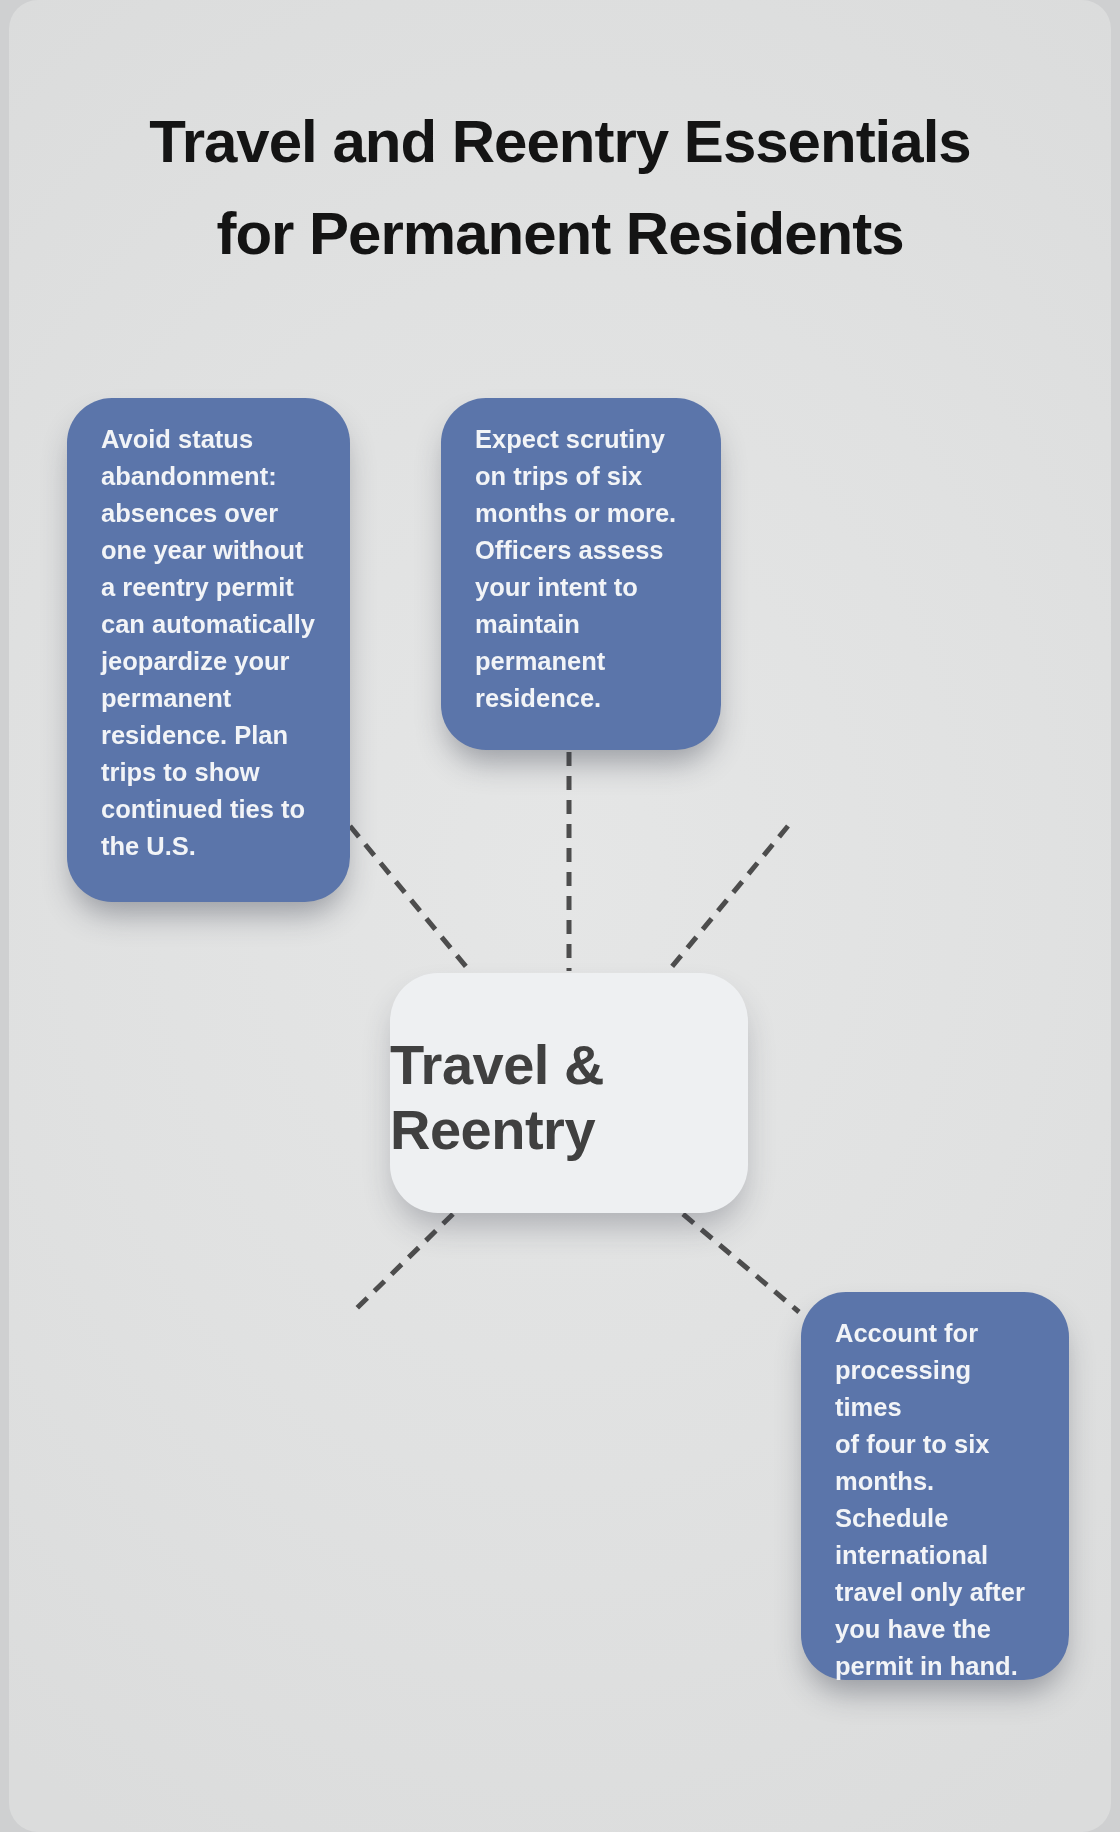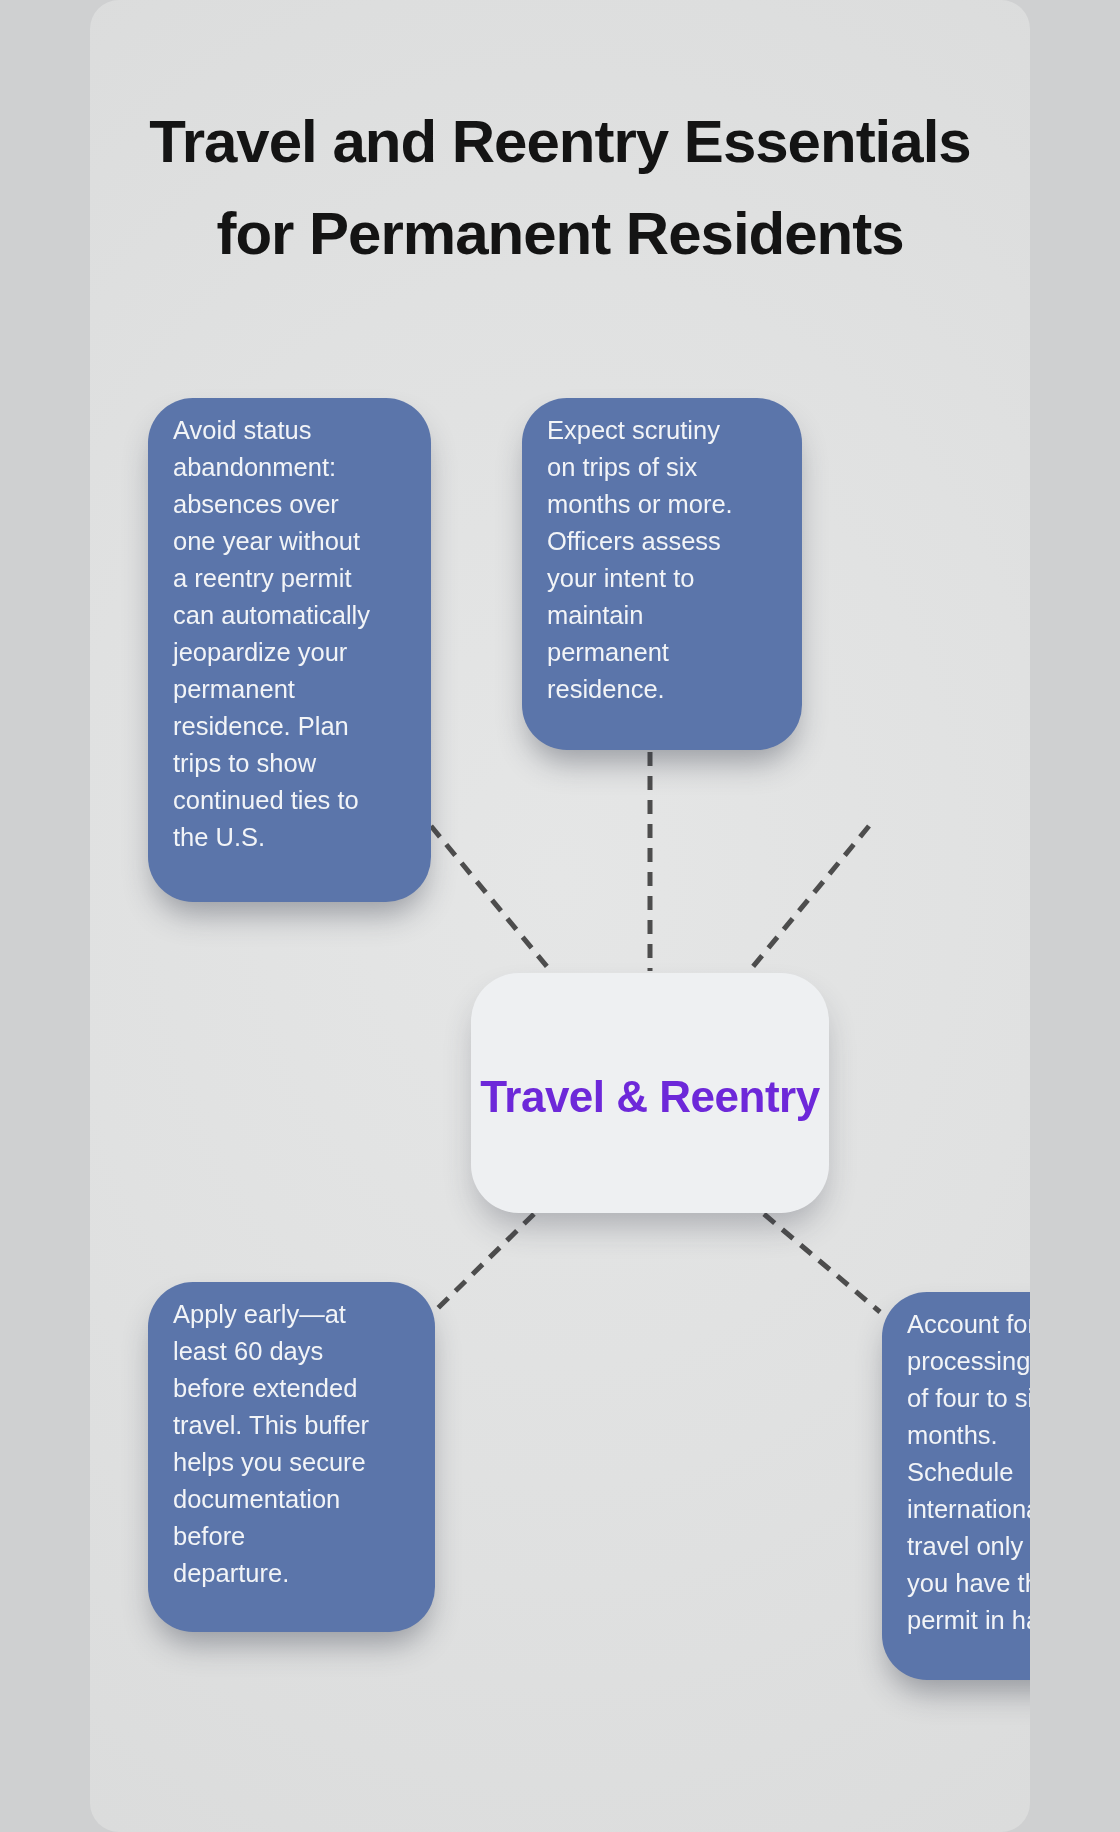--- a/index.html
+++ b/index.html
@@ -1,18 +1,18 @@
 <!DOCTYPE html>
 <html><head>
 <meta charset="utf-8">
 <style>
   html, body { margin: 0; padding: 0; background: #cfd0d1; }
   .canvas {
     position: relative;
-    width: 940px;
+    width: 1102px;
     height: 1832px;
     margin: 0 auto;
     overflow: hidden;
     background: radial-gradient(ellipse 900px 1100px at 50% 48%, #e5e6e6 0%, #e0e1e1 55%, #dbdcdc 100%);
     font-family: "Liberation Sans", "DejaVu Sans", sans-serif;
     border-radius: 29px;
   }
   .page-title {
     position: absolute;
     top: 96px;
@@ -38,44 +38,45 @@
     stroke-width: 5;
     stroke-dasharray: 14 10;
   }
   .node {
     position: absolute;
     background: #5b75aa;
     border-radius: 45px;
     box-shadow: 0 18px 30px -6px rgba(55, 60, 75, 0.42);
   }
   .node p {
-    margin: 0;
+    margin: 9px;
     padding: 14px 24px 26px 25px;
     font-size: 25.5px;
     line-height: 37px;
     color: #f2f4f7;
     white-space: pre-line;
+    font-weight: bold;
   }
   .center-node {
     position: absolute;
     left: 381px;
     top: 973px;
     width: 358px;
     height: 240px;
     background: #eef0f2;
     border-radius: 48px;
     box-shadow: 0 18px 32px -6px rgba(55, 60, 75, 0.32);
     display: flex;
     align-items: center;
     justify-content: center;
   }
   .center-node span {
-    font-size: 44px;
+    font-size: 56px;
     font-weight: 700;
-    color: #6d28d9;
+    color: #404040;
     letter-spacing: -0.5px;
     margin-top: 8px;
   }
   #node-avoid-abandonment { left: 58px;  top: 398px;  width: 283px; height: 504px; }
   #node-trip-scrutiny     { left: 432px; top: 398px;  width: 280px; height: 352px; }
   #node-permits-common    { left: 780px; top: 398px;  width: 283px; height: 428px; }
   #node-apply-early       { left: 58px;  top: 1282px; width: 287px; height: 350px; }
   #node-processing-times  { left: 792px; top: 1292px; width: 268px; height: 388px; }
 </style>
 </head>
@@ -118,30 +119,20 @@
 maintain
 permanent
 residence.</p>
   </div>
 
 
   <div class="center-node">
     <span>Travel &amp; Reentry</span>
   </div>
 
-  <div class="node" id="node-apply-early">
-    <p>Apply early—at
-least 60 days
-before extended
-travel. This buffer
-helps you secure
-documentation
-before
-departure.</p>
-  </div>
 
   <div class="node" id="node-processing-times">
     <p>Account for
 processing times
 of four to six
 months.
 Schedule
 international
 travel only after
 you have the

